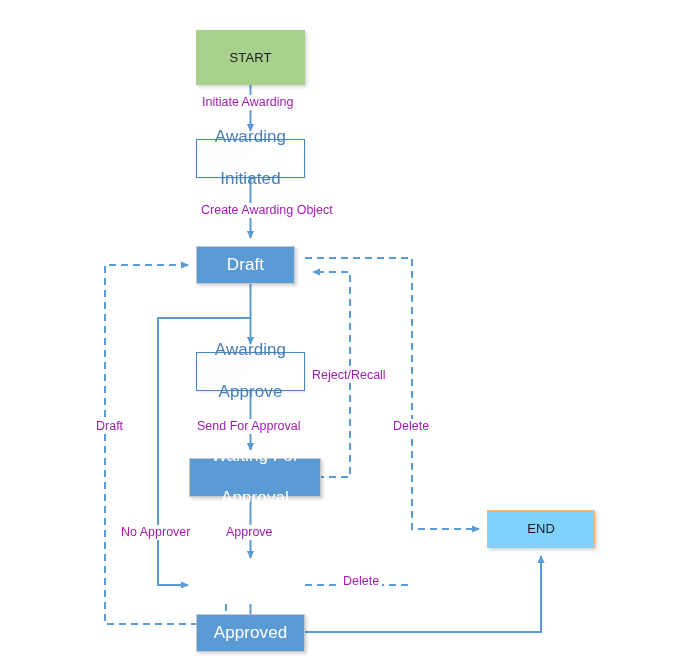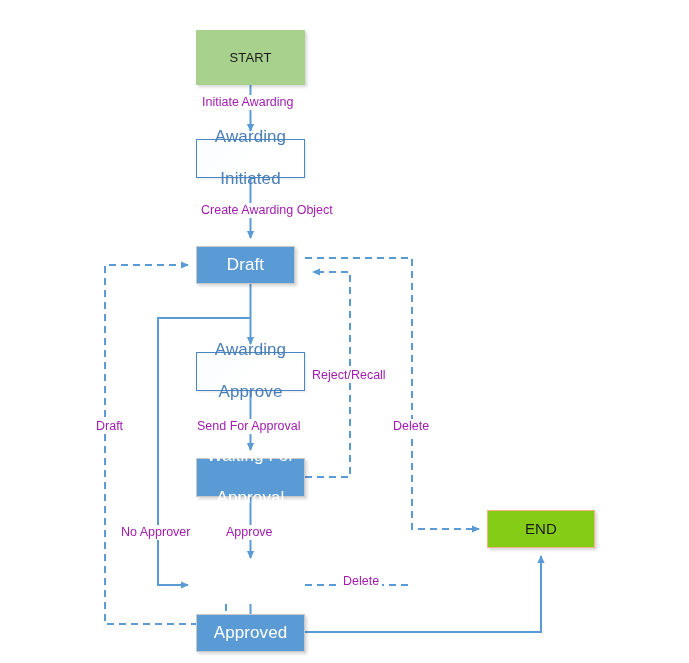--- a/index.html
+++ b/index.html
@@ -26,24 +26,24 @@
 
   
   .term-start{
     background:#A9D18E;
     color:#1a1a1a;
     border:1px solid #A9D18E;
     font-size:13px;
     box-shadow:2px 2px 3px rgba(0,0,0,.17);
   }
   .term-end{
-    background:#84cc16;
+    background:#7dd3fc;
     color:#1a1a1a;
     border:1px solid #F4B183;
-    font-size:15px;
+    font-size:13px;
     box-shadow:2px 2px 3px rgba(0,0,0,.17);
   }
   
   .state{
     background:#5B9BD5;
     color:#ffffff;
     border:1px solid #c8c8c8;
     box-shadow:2px 2px 3px rgba(0,0,0,.17);
   }
   
@@ -122,21 +122,21 @@
     <span>Draft</span>
   </div>
 
   <div class="node action" style="left:196px;top:352px;width:109px;height:39px;">
     <span>
       <span>Awarding</span><br>
       <span>Approve</span>
     </span>
   </div>
 
-  <div class="node state" style="left:196px;top:458px;width:109px;height:39px;">
+  <div class="node state" style="left:189px;top:458px;width:132px;height:39px;">
     <span>
       <span>Waiting For</span><br>
       <span>Approval</span>
     </span>
   </div>
 
   <div class="node state" style="left:196px;top:566px;width:109px;height:38px;margin-top:48px;">
     <span>Approved</span>
   </div>
 

